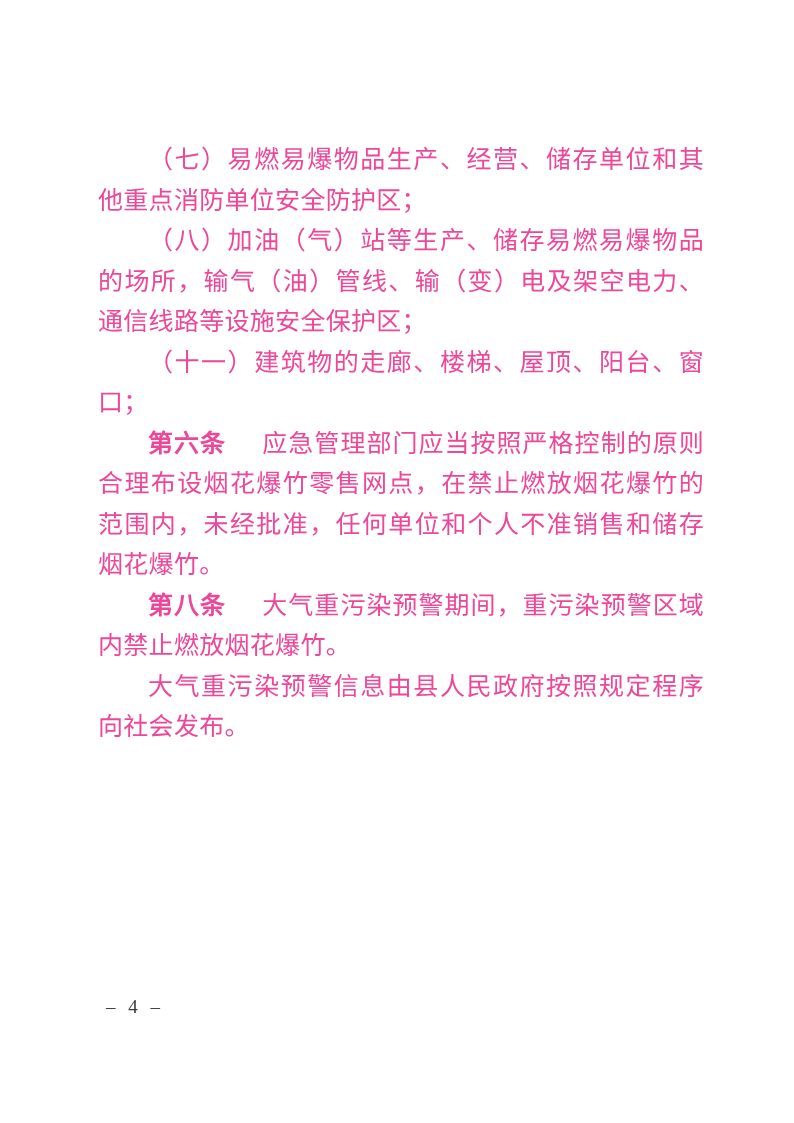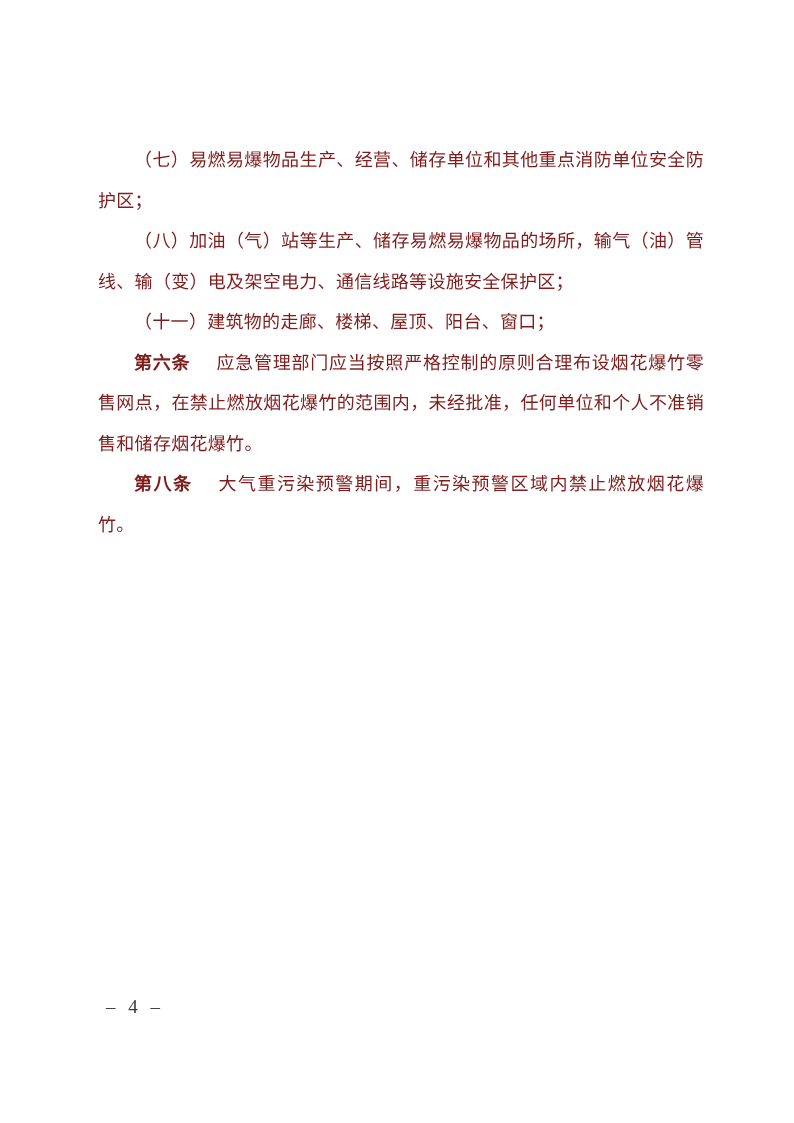--- a/index.html
+++ b/index.html
@@ -17,23 +17,23 @@
   }
   .body-text {
     position: absolute;
     left: 98px;
     top: 140px;
     width: 606px;
   }
   .para {
     margin: 0;
     padding: 0;
-    font-size: 18px;
+    font-size: 25px;
     line-height: 40.5px;
-    color: #7f1d1d;
+    color: #ec4899;
     text-align: justify;
     text-indent: 2em;
     font-weight: 400;
     letter-spacing: 0.3px;
   }
   .article-no {
     font-weight: 700;
     margin-right: 1.45em;
   }
   .footer {
@@ -49,17 +49,18 @@
 </head>
 <body>
 
 <div class="page">
   <main class="body-text" id="doc-body">
       <p class="para"><span>（七）易燃易爆物品生产、经营、储存单位和其他重点消防单位安全防护区；</span></p>
       <p class="para"><span>（八）加油（气）站等生产、储存易燃易爆物品的场所，输气（油）管线、输（变）电及架空电力、通信线路等设施安全保护区；</span></p>
       <p class="para"><span>（十一）建筑物的走廊、楼梯、屋顶、阳台、窗口；</span></p>
       <p class="para"><span class="article-no">第六条</span><span>应急管理部门应当按照严格控制的原则合理布设烟花爆竹零售网点，在禁止燃放烟花爆竹的范围内，未经批准，任何单位和个人不准销售和储存烟花爆竹。</span></p>
       <p class="para"><span class="article-no">第八条</span><span>大气重污染预警期间，重污染预警区域内禁止燃放烟花爆竹。</span></p>
+      <p class="para"><span>大气重污染预警信息由县人民政府按照规定程序向社会发布。</span></p>
     </main>
   <div class="footer">
     <span>– 4 –</span>
   </div>
 </div>
 
 </body></html>

